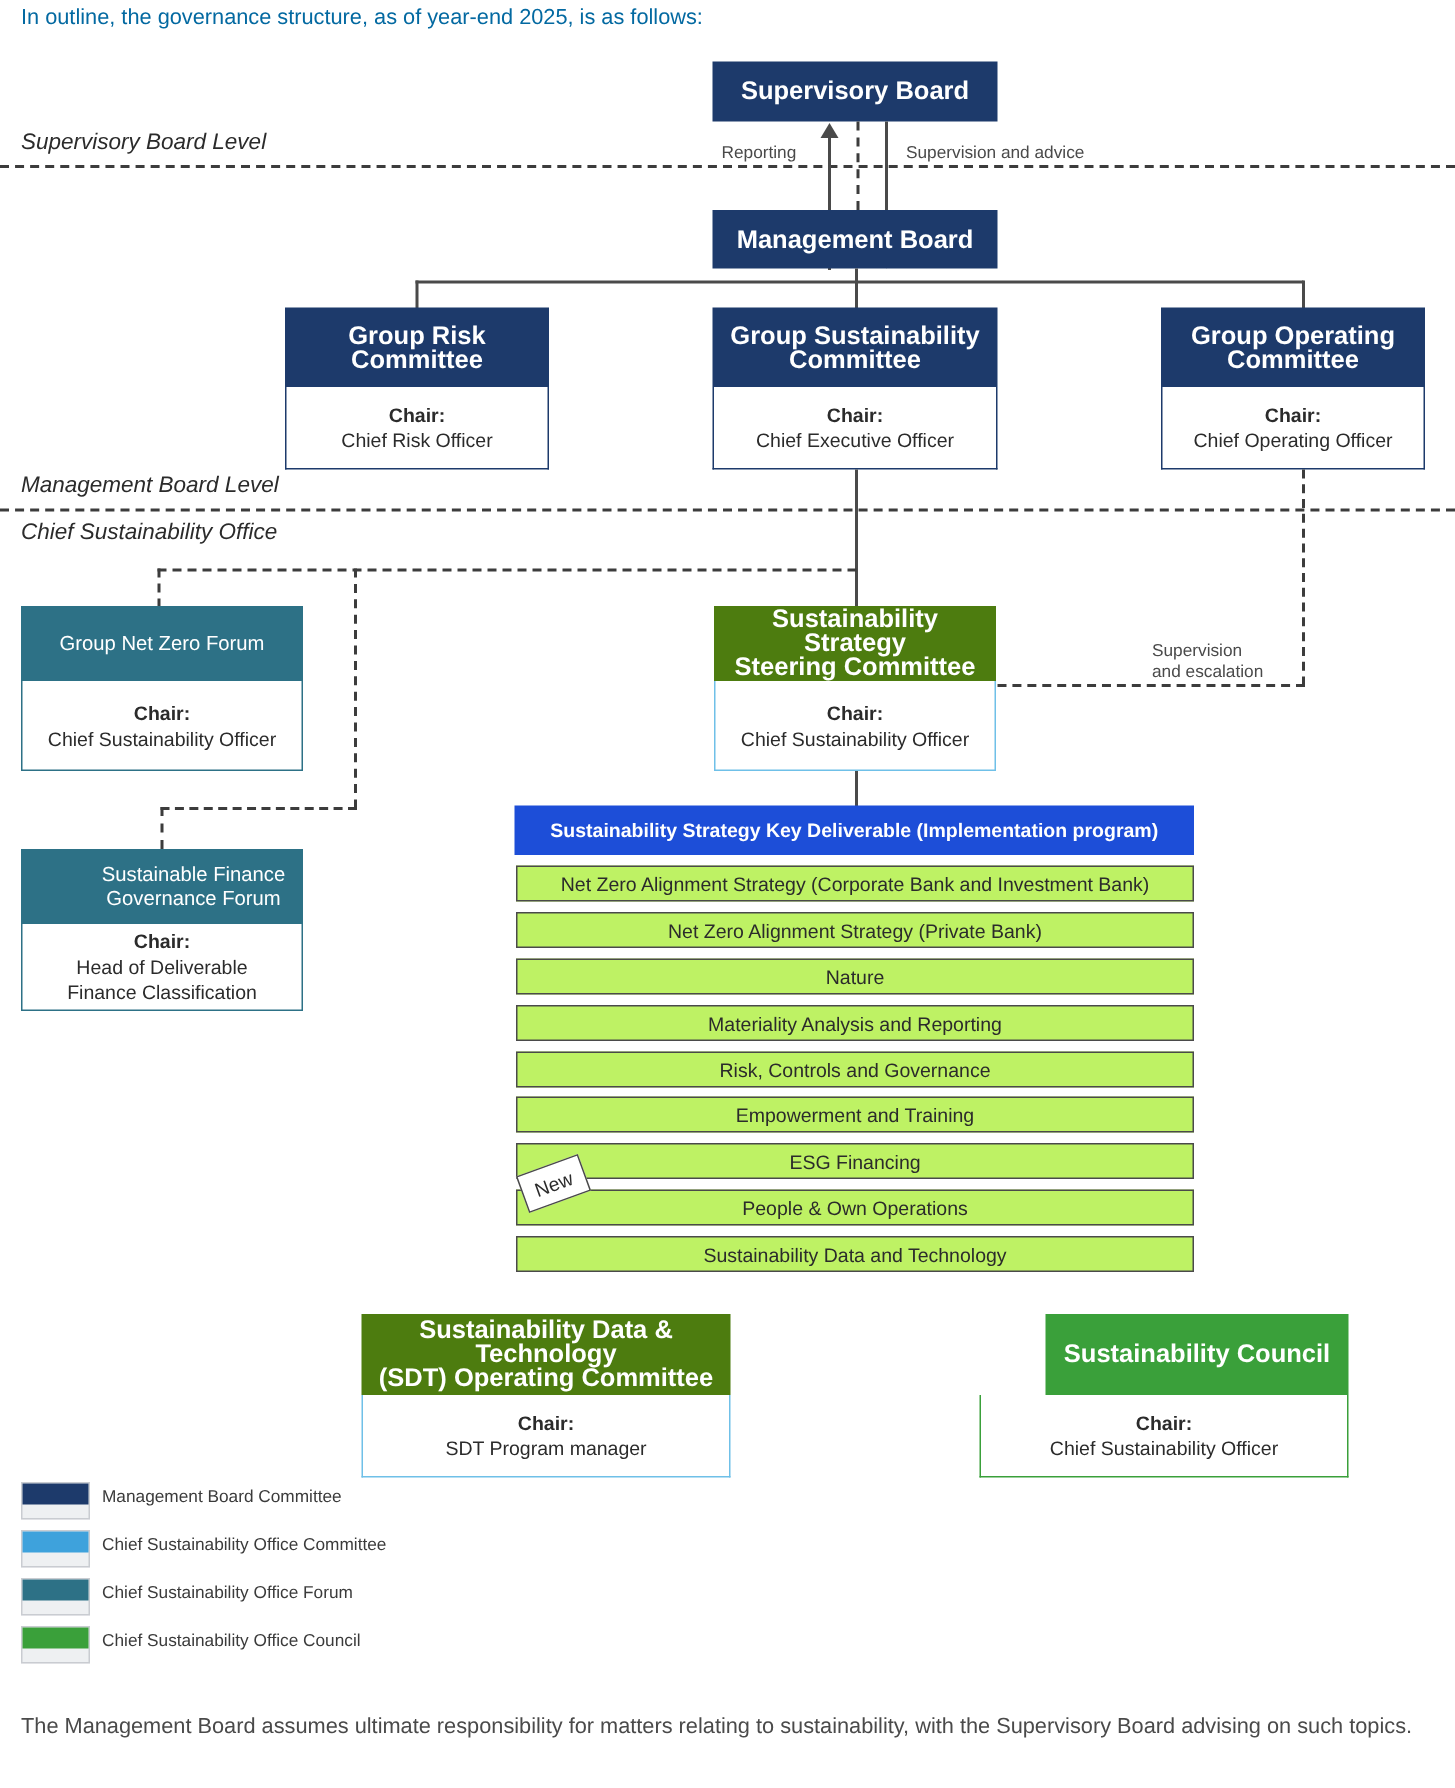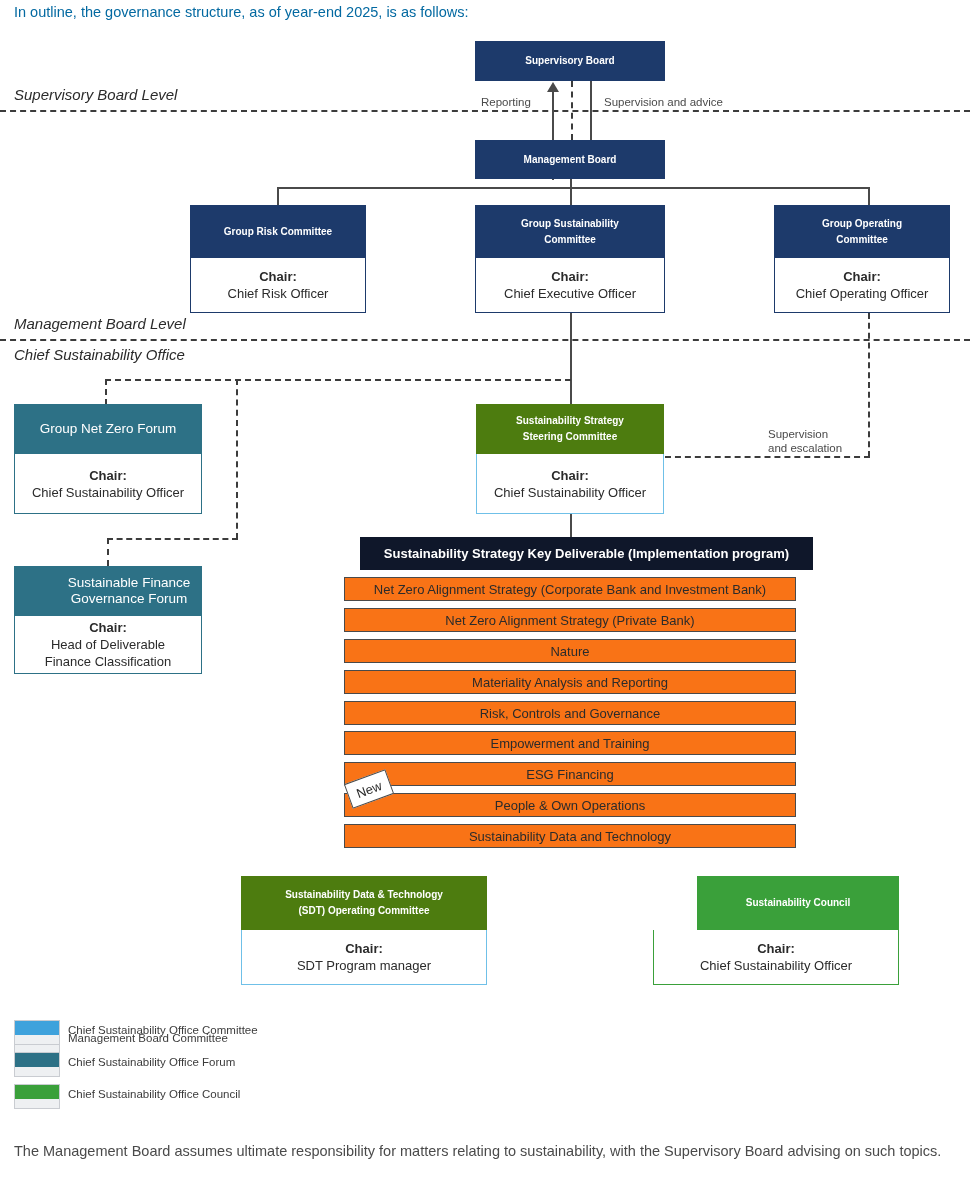--- a/index.html
+++ b/index.html
@@ -37,21 +37,21 @@
     position: absolute;
     left: 0; width: 970px; height: 0;
     border-top: 2px dashed #3c3c3c;
   }
 
   
   .node { position: absolute; }
   .node .head {
     color: #ffffff;
     font-weight: bold;
-    font-size: 10px;
+    font-size: 17px;
     line-height: 16px;
     display: flex;
     align-items: center;
     justify-content: center;
     text-align: center;
     padding: 2px 6px;
   }
   .node .body {
     background: #ffffff;
     font-size: 13px;
@@ -100,31 +100,31 @@
     font-size: 11.5px;
     color: #4a4a4a;
     white-space: nowrap;
     line-height: 14px;
   }
 
   
   .deliv-head {
     position: absolute;
     left: 343px; top: 537px; width: 453px; height: 33px;
-    background: #0f172a;
+    background: #1d4ed8;
     color: #ffffff;
     font-weight: bold;
     font-size: 13px;
-    display: flex; align-items: center; justify-content: center; margin-left: 17px;
+    display: flex; align-items: center; justify-content: center;
   }
   .deliv-row {
     position: absolute;
     left: 344px; width: 452px; height: 24px;
     border: 1.5px solid #4a4a4a;
-    background: #f97316;
+    background: #bef264;
     font-size: 13px;
     color: #2b2b2b;
     display: flex; align-items: center; justify-content: center;
   }
   .new-badge {
     position: absolute;
     left: 347px; top: 776px;
     width: 44px; height: 26px;
     background: #ffffff;
     border: 1px solid #4a4a4a;
@@ -287,21 +287,21 @@
 </div>
 
 <div class="node green" style="left:653px; top:876px; width:246px;">
   <div class="head" style="height:54px;">Sustainability Council</div>
   <div class="body" style="height:55px;">
     <span class="chair-label">Chair:</span>
     <span>Chief Sustainability Officer</span>
   </div>
 </div>
 
-<div class="legend-item" style="top:988px; width:320px; height:25px;margin-top:40px;">
+<div class="legend-item" style="top:988px; width:320px; height:25px;">
   <span class="legend-sw">
       <i style="background:#1d3a6b"></i>
     </span>
   <span class="legend-text">Management Board Committee</span>
 </div>
 <div class="legend-item" style="top:1020px; width:320px; height:25px;">
   <span class="legend-sw">
       <i style="background:#3ea2dc"></i>
     </span>
   <span class="legend-text">Chief Sustainability Office Committee</span>

